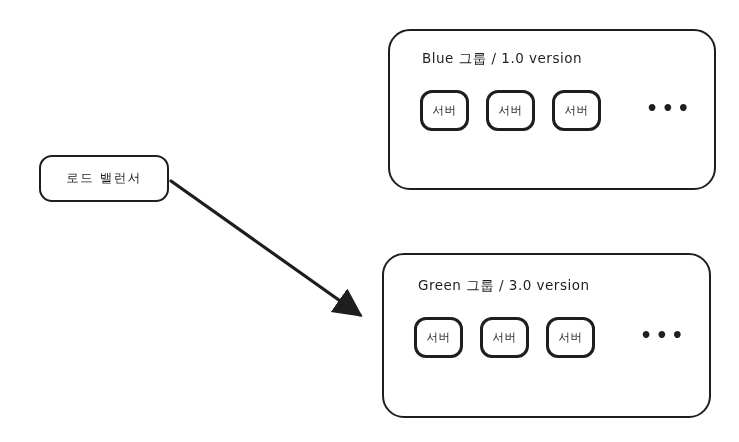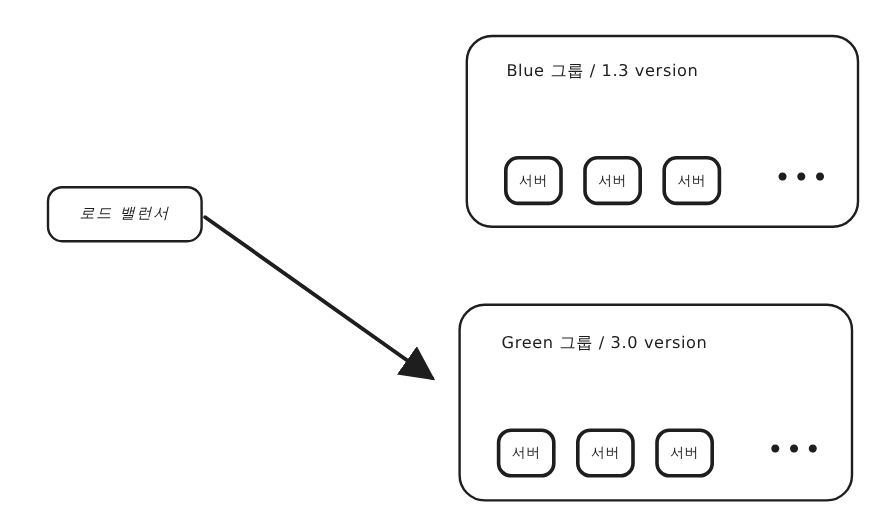--- a/index.html
+++ b/index.html
@@ -18,21 +18,20 @@
   .lb-box {
     position: absolute;
     left: 39px; top: 155px;
     width: 130px; height: 47px;
     border: 2.5px solid #1e1e1e;
     border-radius: 13px;
     background: #ffffff;
     display: flex; align-items: center; justify-content: center;
     font-size: 12.5px;
     letter-spacing: 1.5px;
-    font-style: italic;
   }
 
   
   .group {
     position: absolute;
     border: 2.5px solid #1e1e1e;
     border-radius: 22px;
     background: #ffffff;
   }
   .group-blue  { left: 388px; top: 29px;  width: 328px; height: 161px; }
@@ -46,21 +45,20 @@
     white-space: nowrap;
   }
   .group-green .group-title { left: 34px; top: 22px; }
 
   .server-row {
     position: absolute;
     left: 30px;
     display: flex;
     align-items: center;
     gap: 17px;
-    margin-top: 40px;
   }
   .group-blue  .server-row { top: 59px; }
   .group-green .server-row { top: 62px; }
 
   .server-box {
     width: 49px; height: 41px;
     border: 3px solid #1e1e1e;
     border-radius: 12px;
     background: #ffffff;
     display: flex; align-items: center; justify-content: center;
@@ -99,21 +97,21 @@
   <svg class="arrow-layer" viewBox="0 0 739 442" xmlns="http://www.w3.org/2000/svg">
     <defs>
       <marker id="arrowhead" markerWidth="11" markerHeight="10" refX="8" refY="4.5" orient="auto">
         <polygon points="0 0, 9 4.5, 0 9" fill="#1e1e1e"></polygon>
       </marker>
     </defs>
     <path d="M171 181 Q 262 246 360 315" fill="none" stroke="#1e1e1e" stroke-width="3.2" stroke-linecap="round" marker-end="url(#arrowhead)"></path>
   </svg>
 
   <div class="group group-blue">
-    <div class="group-title">Blue 그룹 / 1.3 version</div>
+    <div class="group-title">Blue 그룹 / 1.0 version</div>
     <div class="server-row">
       <div class="server-box">
         <span>서버</span>
       </div>
       <div class="server-box">
         <span>서버</span>
       </div>
       <div class="server-box">
         <span>서버</span>
       </div>

